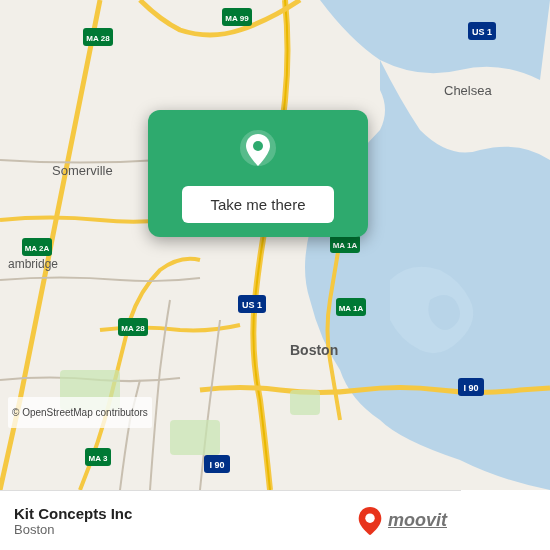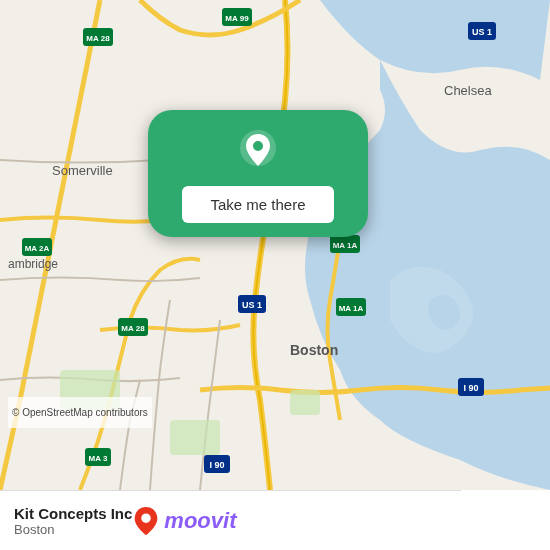--- a/index.html
+++ b/index.html
@@ -24,21 +24,21 @@
       width: 100%;
       height: 100%;
     }
 
     #popup-card {
       position: absolute;
       top: 110px;
       left: 148px;
       width: 220px;
       background: #2eaa6e;
-      border-radius: 24px;
+      border-radius: 12px;
       display: flex;
       flex-direction: column;
       align-items: center;
       padding: 18px 20px 14px;
       box-shadow: 0 4px 16px rgba(0,0,0,0.35);
       z-index: 10;
     }
 
     #location-pin-icon {
       width: 44px;
@@ -58,20 +58,21 @@
       white-space: nowrap;
     }
 
     #bottom-bar {
       width: 461px;
       height: 60px;
       background: white;
       border-top: 1px solid #ddd;
       display: flex;
       align-items: center;
+      justify-content: space-between;
       padding: 0 14px;
     }
 
     #bottom-left {
       display: flex;
       flex-direction: column;
     }
 
     #business-name {
       font-size: 15px;
@@ -89,24 +90,25 @@
       align-items: center;
       gap: 4px;
     }
 
     #moovit-pin {
       width: 28px;
       height: 32px;
     }
 
     #moovit-text {
-      font-size: 22px;
+      font-size: 18px;
       font-weight: bold;
-      color: #8b5cf6;
+      color: #737373;
       font-style: italic;
+      text-decoration: underline;
     }
 
     #osm-attribution {
       position: absolute;
       bottom: 62px;
       left: 8px;
       font-size: 10px;
       color: #444;
       background: rgba(255,255,255,0.75);
       padding: 10px 4px;

